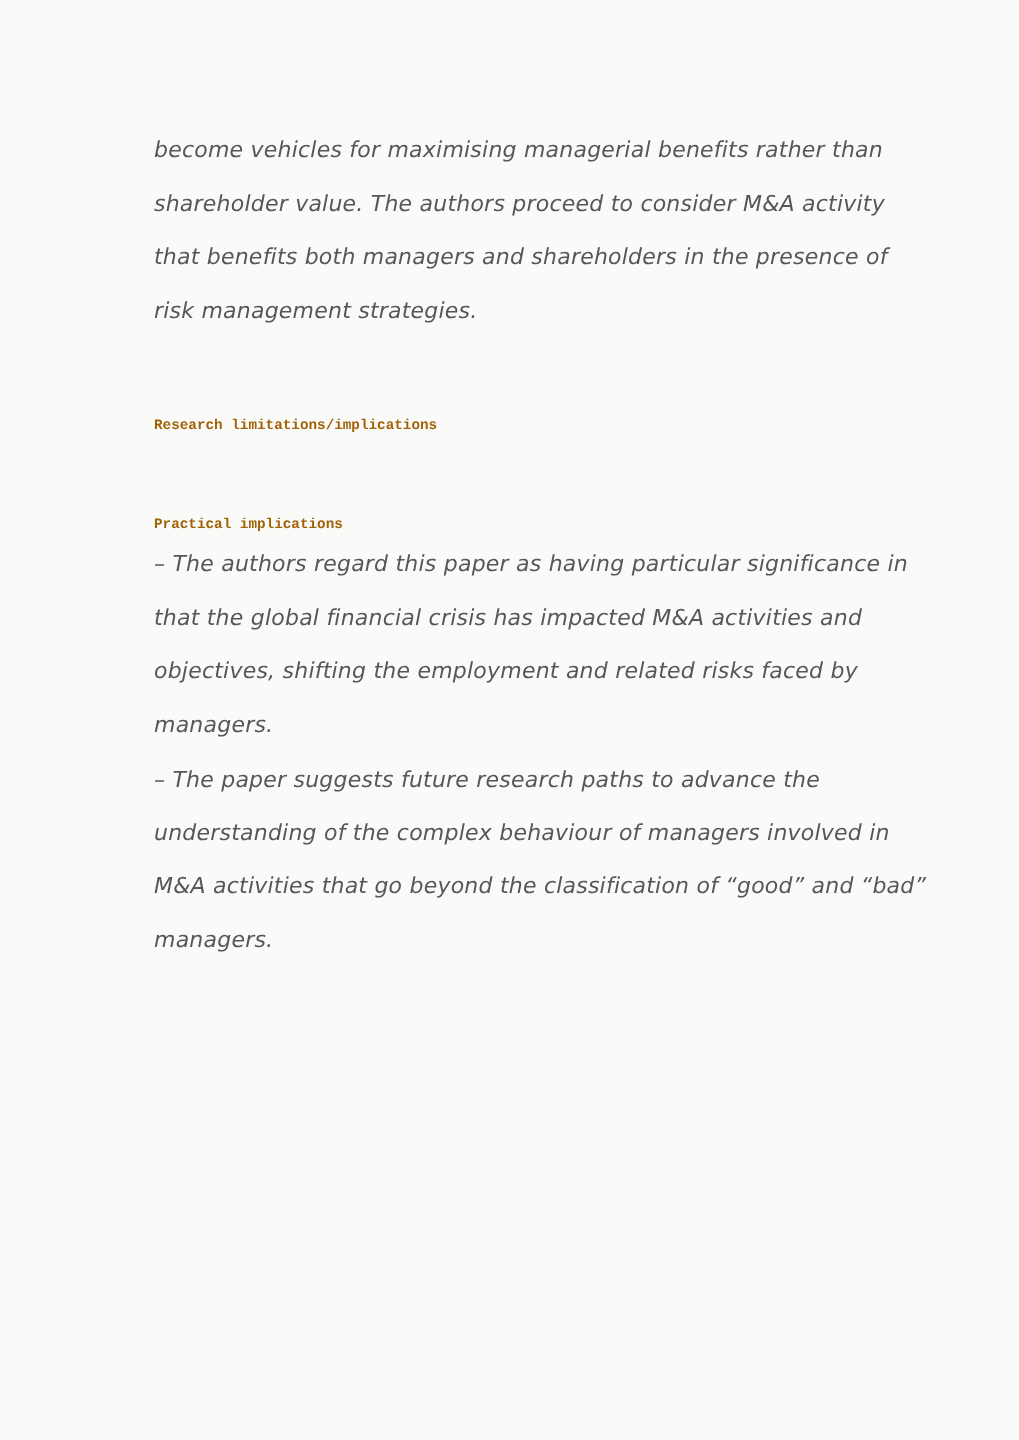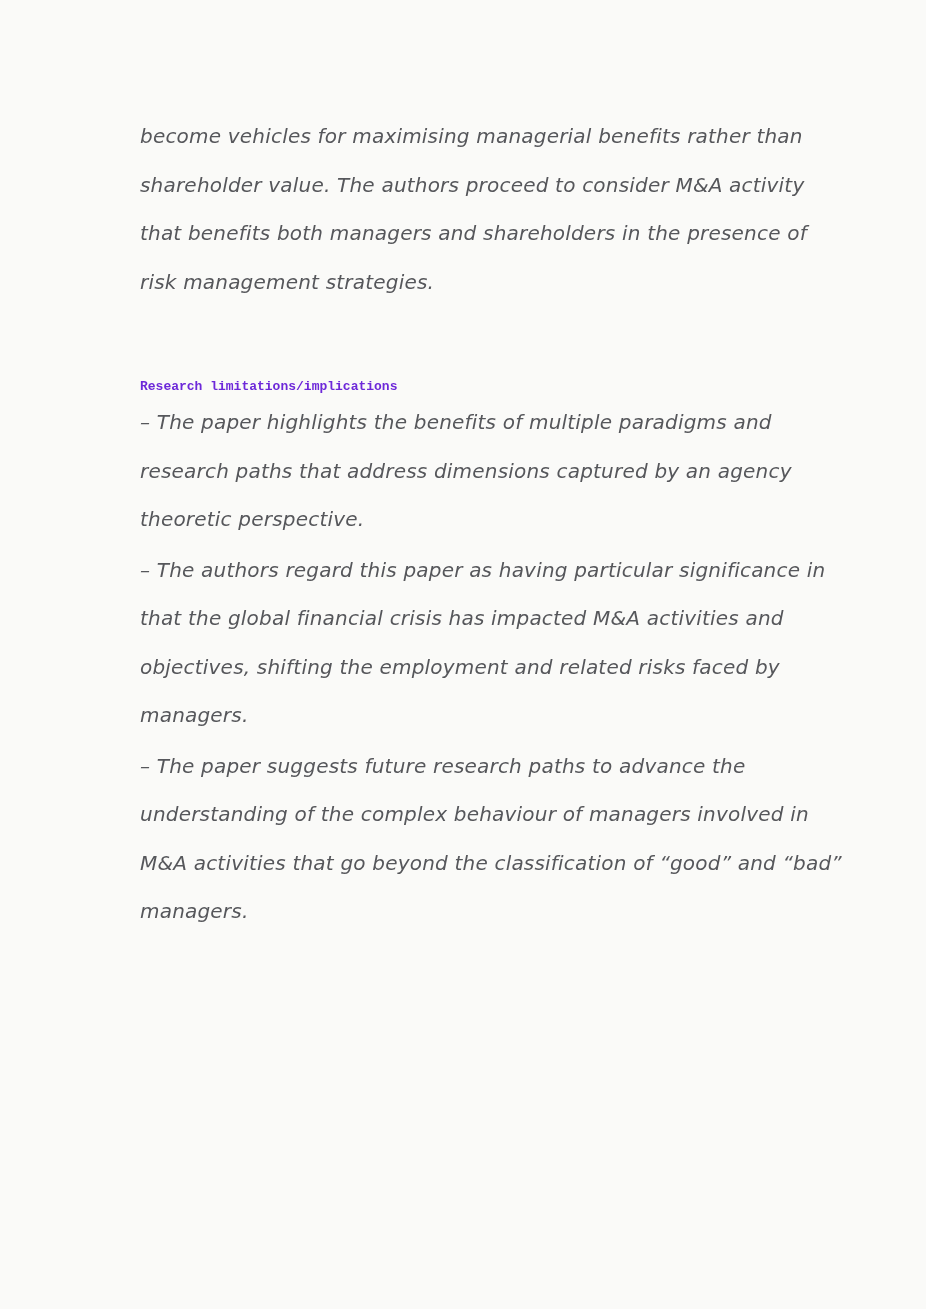--- a/index.html
+++ b/index.html
@@ -31,44 +31,42 @@
     white-space: pre-line;
   }
   .section-heading {
     margin: 72px 0 0 0;
     font-family: "Liberation Mono", "DejaVu Sans Mono", monospace;
     font-weight: bold;
     font-style: normal;
     font-size: 13px;
     line-height: 18px;
     letter-spacing: 0;
-    color: #6d28d9;
+    color: #a16207;
   }
   .section-body {
     margin-top: 2px;
   }
 </style>
 </head>
 <body>
 
 <div class="page">
 
   <p class="body-text">become vehicles for maximising managerial benefits rather than
 shareholder value. The authors proceed to consider M&amp;A activity
 that benefits both managers and shareholders in the presence of
 risk management strategies.</p>
 
   <div>
     <h2 class="section-heading">Research limitations/implications</h2>
-    <p class="body-text section-body">– The paper highlights the benefits of multiple paradigms and
-research paths that address dimensions captured by an agency
-theoretic perspective.</p>
   </div>
 
   <div>
+    <h2 class="section-heading">Practical implications</h2>
     <p class="body-text section-body">– The authors regard this paper as having particular significance in
 that the global financial crisis has impacted M&amp;A activities and
 objectives, shifting the employment and related risks faced by
 managers.</p>
   </div>
 
   <div>
     <p class="body-text section-body">– The paper suggests future research paths to advance the
 understanding of the complex behaviour of managers involved in
 M&amp;A activities that go beyond the classification of “good” and “bad”

